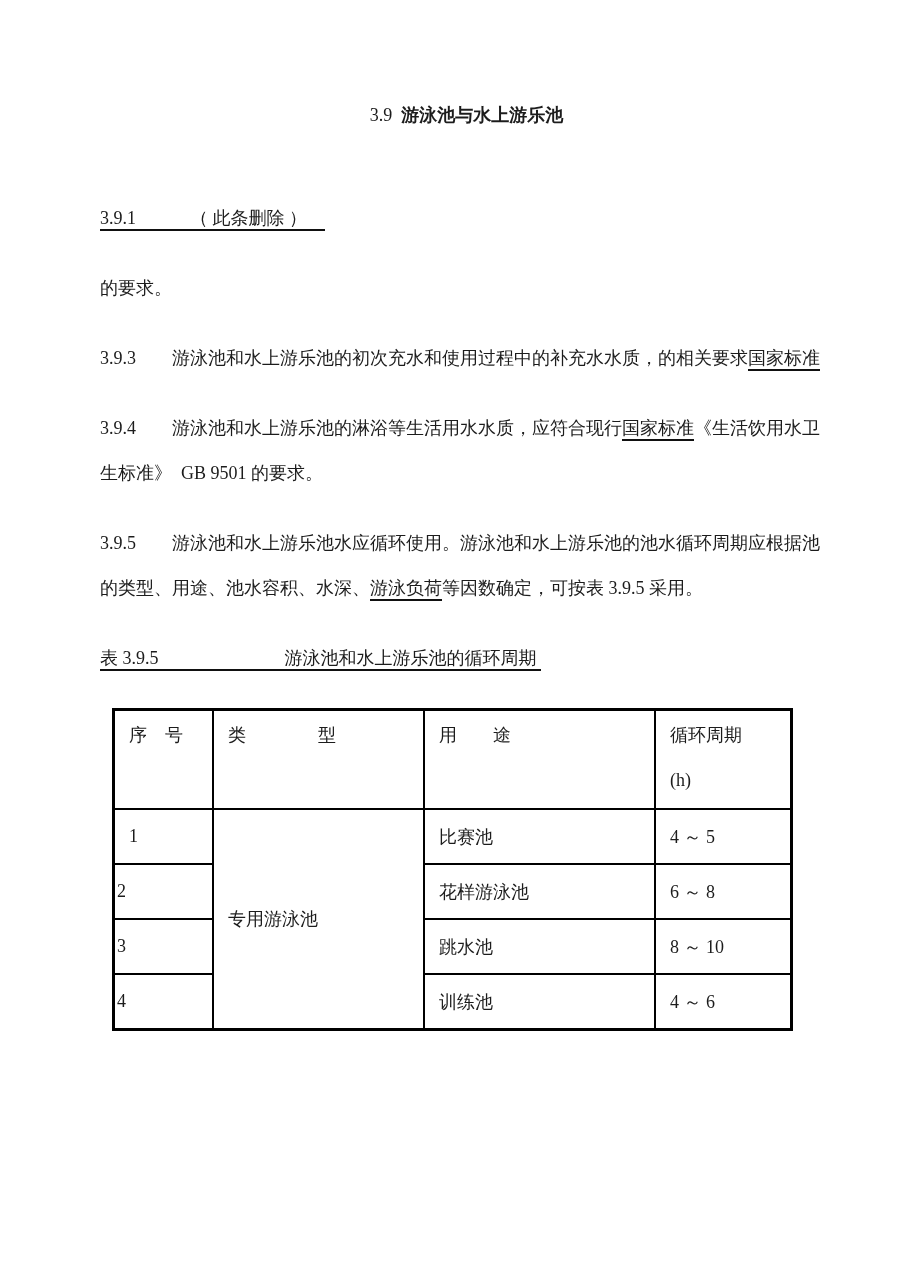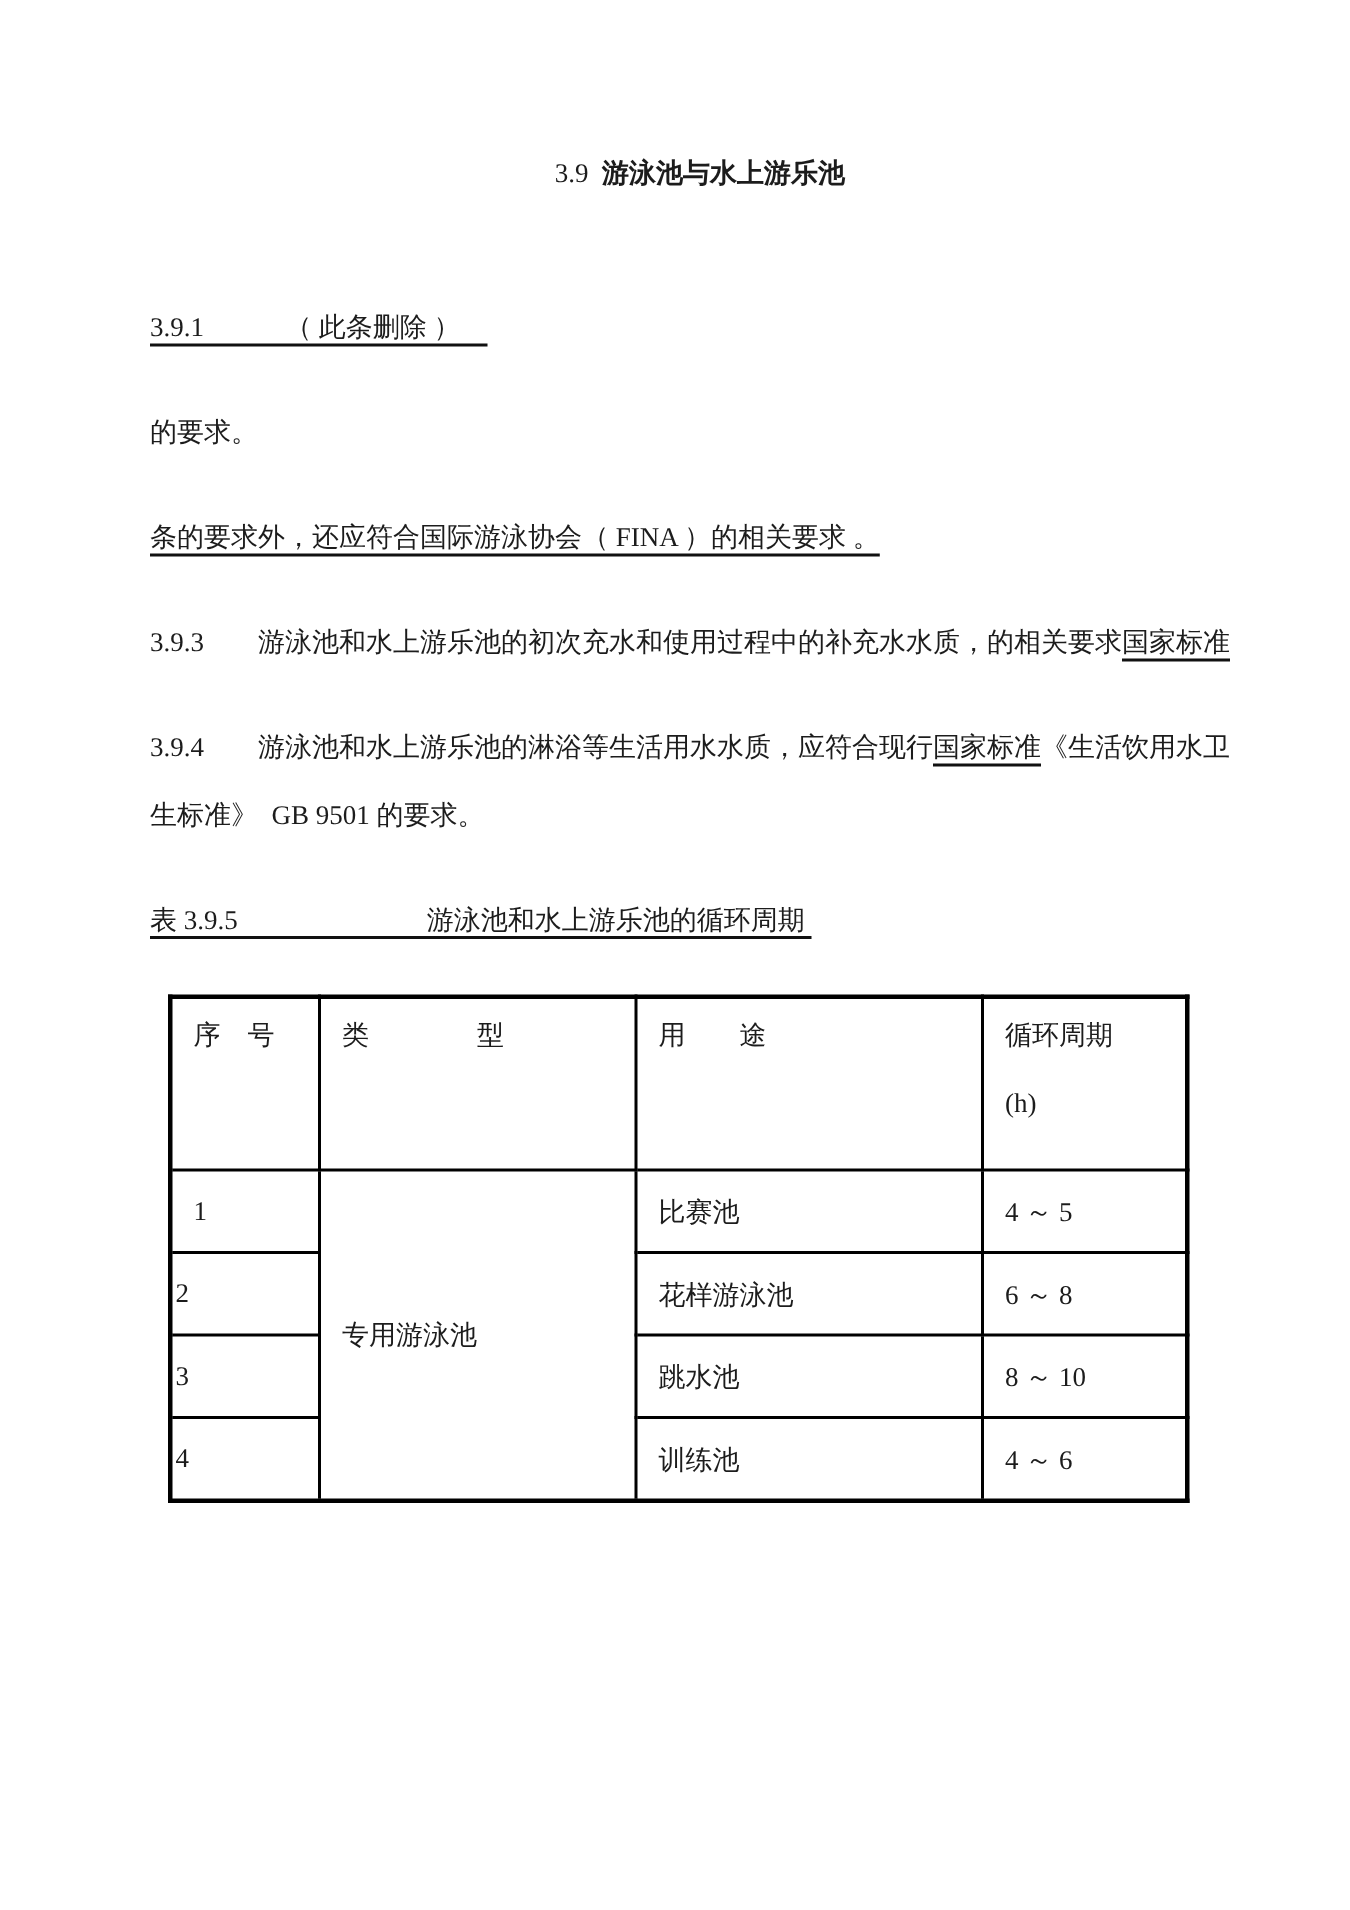--- a/index.html
+++ b/index.html
@@ -48,21 +48,21 @@
     text-align:left;
     font-size:18px;
   }
   th.c1,td.c1{width:83px;}
   th.c2,td.c2{width:195px;}
   th.c3,td.c3{width:215px;}
   th.c4,td.c4{width:120px;}
   table.cycle th{
     vertical-align:top;
     height:95px;
-    padding:2px 0 16px 14px;
+    padding:2px 0 0 14px;
   }
   .hline{line-height:45px;white-space:pre;}
   table.cycle td{
     height:53px;
     vertical-align:middle;
     padding:0 0 0 14px;
     white-space:pre;
   }
   td.no{padding-left:13px;}
   tr.shift td.no{padding-left:2px;}
@@ -78,28 +78,31 @@
   </div>
 
   <div>
       <div class="para">
         <div class="line"><span class="u">3.9.1　　　（ 此条删除 ）　</span></div>
       </div>
       <div class="para">
         <div class="line"><span>的要求。</span></div>
       </div>
       <div class="para">
-        <div class="line"><span class="u">条的要求外，还应符合国际游泳协会（ FINA ）的相关要求 。</span></div>
       </div>
       <div class="para">
         <div class="line"><span>3.9.3　　游泳池和水上游乐池的初次充水和使用过程中的补充水水质，的相关要求</span><span class="u">国家标准</span></div>
       </div>
       <div class="para">
         <div class="line"><span>3.9.4　　游泳池和水上游乐池的淋浴等生活用水水质，应符合现行</span><span class="u">国家标准</span><span>《生活饮用水卫</span></div>
         <div class="line"><span>生标准》  GB 9501 的要求。</span></div>
+      </div>
+      <div class="para">
+        <div class="line"><span>3.9.5　　游泳池和水上游乐池水应循环使用。游泳池和水上游乐池的池水循环周期应根据池</span></div>
+        <div class="line"><span>的类型、用途、池水容积、水深、</span><span class="u">游泳负荷</span><span>等因数确定，可按表 3.9.5 采用。</span></div>
       </div>
       <div class="para caption">
         <div class="line"><span class="u">表 3.9.5　　　　　　　游泳池和水上游乐池的循环周期 </span></div>
       </div>
     </div>
 
   <table class="cycle">
     <thead>
         <tr>
           <th class="c1">

